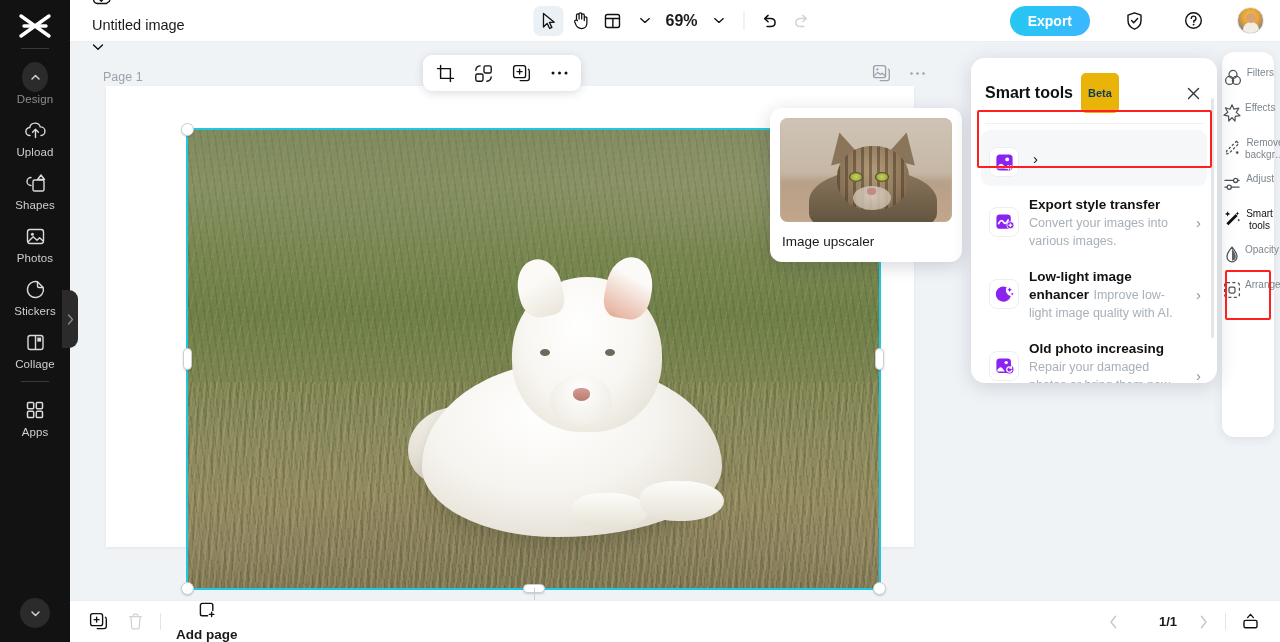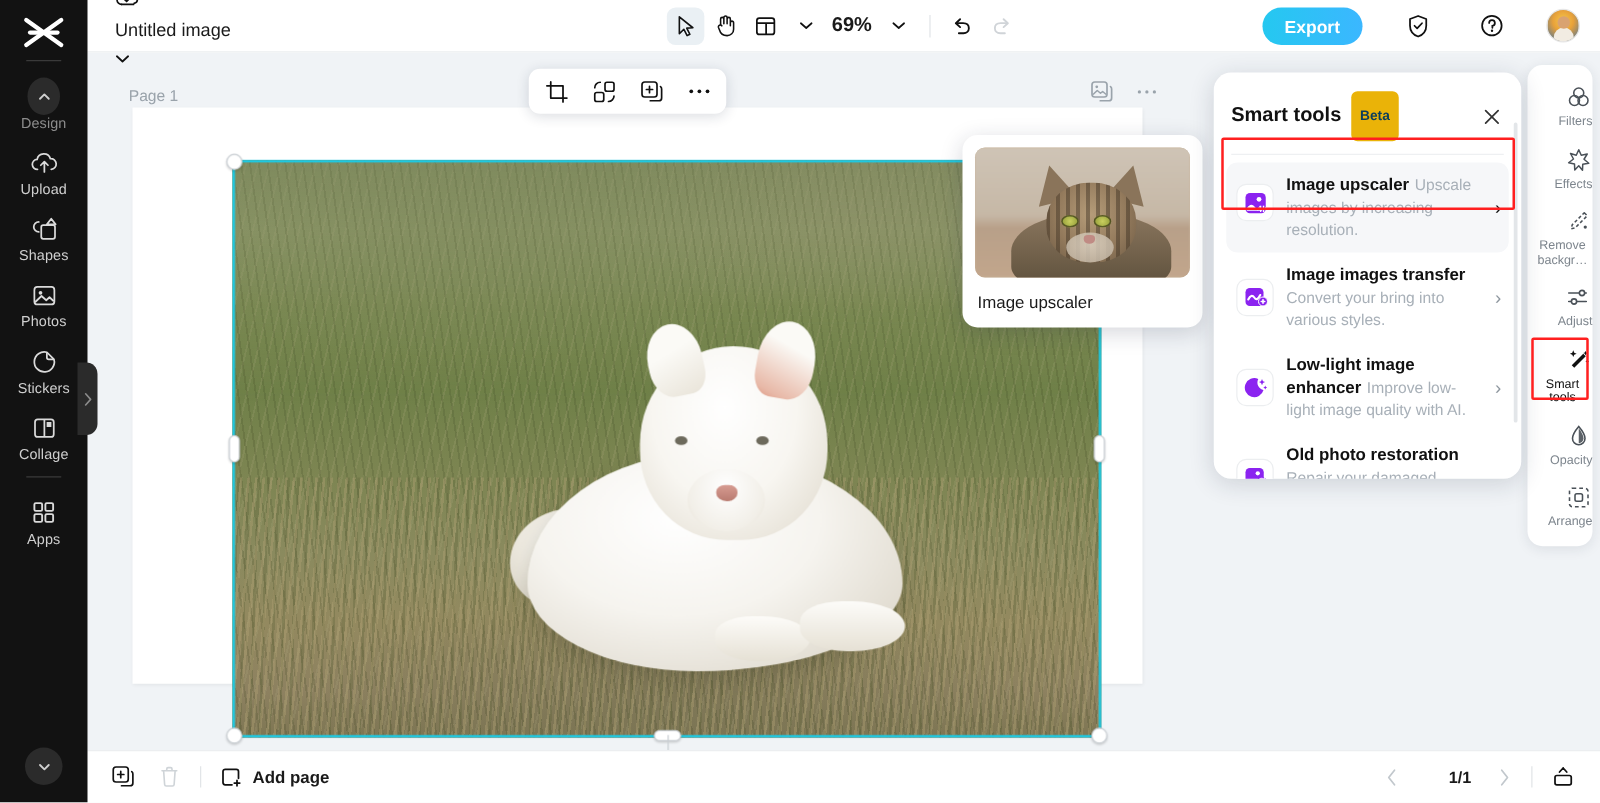--- a/index.html
+++ b/index.html
@@ -333,42 +333,42 @@
   .right-rail {
     position: absolute; right: 6px; top: 52px;
     width: 52px; height: 385px;
     background: #fff; border-radius: 12px;
     box-shadow: 0 2px 10px rgba(25,35,60,.10);
     z-index: 32;
     display:flex; flex-direction: column; align-items:center; padding-top: 8px;
   }
   .rr-item {
     width: 52px; padding: 7px 0 6px;
-    display:flex; flex-direction:column; align-items:flex-end; gap: 3px;
+    display:flex; flex-direction:row; align-items:flex-start; gap: 3px;
     cursor:pointer; position: relative;
   }
   .rr-item .ic { width: 22px; height: 22px; display:flex; align-items:center; justify-content:center; }
   .rr-item .lb { font-size: 10px; color: #7d858d; text-align:center; line-height: 11.5px; max-width: 48px; }
   .rr-hilite {
     position: absolute; right: 9px; top: 270px;
     width: 46px; height: 50px;
     border: 2px solid #ff1f1f; border-radius: 2px; z-index: 36; pointer-events:none;
   }
 
   
   .bottombar {
     position: absolute; left: 70px; bottom: 0;
     width: 1210px; height: 42px;
     background: #fff; border-top: 1px solid #eceef0;
     display:flex; align-items:center; z-index: 30;
   }
   .bb-left { display:flex; align-items:center; gap: 13px; margin-left: 16px; }
   .bb-btn { width: 24px; height: 24px; display:flex; align-items:center; justify-content:center; cursor:pointer; }
   .bb-divider { width: 1px; height: 17px; background: #e2e5e8; }
-  .add-page { display:flex; align-items:center; gap: 8px; cursor:pointer; margin-left: 2px; }
+  .add-page { display:flex; align-items:center; gap: 8px; cursor:pointer; margin-left: 2px; flex-direction: column; }
   .add-page .txt { font-size: 13.5px; color: #1a1a1a; font-weight: 700; }
   .bb-right { margin-left:auto; display:flex; align-items:center; gap: 12px; margin-right: 18px; }
   .pg-ind { font-size: 13px; color: #1a1a1a; font-weight: 700; min-width: 26px; text-align:center;margin-left:20px; }
   .arrow-btn { width: 20px; height: 20px; display:flex; align-items:center; justify-content:center; color:#c2c8cd; cursor:pointer; }
 
   svg { display:block; }
 </style>
 </head>
 <body>
 
@@ -677,39 +677,35 @@
 
       <div class="sp-item selected first">
         <span class="tile">
           <svg width="21" height="21" viewBox="0 0 21 21">
             <rect x="2.4" y="2.4" width="16.2" height="16.2" rx="3.6" fill="#8b23f0"></rect>
             <circle cx="13.2" cy="7.4" r="1.9" fill="#fff"></circle>
             <path d="M3.4 14.8 Q6.6 9.6 9.8 13.4 L12.4 16.6 L3.4 16.6 Z" fill="#fff"></path>
             <text x="11.6" y="17.6" font-family="Liberation Sans, sans-serif" font-size="7.4" font-weight="700" fill="#fff">4K</text>
           </svg>
         </span>
-        <span class="sp-txt">
-          <span class="sp-name">Image upscaler</span>
-          <span class="sp-desc">Upscale images by increasing resolution.</span>
-        </span>
         <span class="sp-arrow">›</span>
       </div>
 
       <div class="sp-item">
         <span class="tile">
           <svg width="21" height="21" viewBox="0 0 21 21">
             <rect x="2.4" y="2.4" width="14.4" height="14.4" rx="3.4" fill="#8b23f0"></rect>
             <path d="M4.6 11.6 Q7 6.6 9.6 10.2 Q11.6 13.2 14.2 8" stroke="#fff" stroke-width="1.7" fill="none" stroke-linecap="round"></path>
             <circle cx="16.4" cy="13.2" r="3.6" fill="#8b23f0" stroke="#fff" stroke-width=".8"></circle>
             <path d="M15 13.2h2.8M16.4 11.8v2.8" stroke="#fff" stroke-width="1.3" stroke-linecap="round"></path>
           </svg>
         </span>
         <span class="sp-txt">
-          <span class="sp-name">Image images transfer</span>
-          <span class="sp-desc">Convert your bring into various styles.</span>
+          <span class="sp-name">Export style transfer</span>
+          <span class="sp-desc">Convert your images into various images.</span>
         </span>
         <span class="sp-arrow grey">›</span>
       </div>
 
       <div class="sp-item">
         <span class="tile">
           <svg width="21" height="21" viewBox="0 0 21 21">
             <path d="M12.6 3.2A7.6 7.6 0 1 0 16.8 12 6.1 6.1 0 0 1 12.6 3.2z" fill="#8b23f0"></path>
             <path d="M15.6 3.2 l.75 1.7 1.7.75-1.7.75-.75 1.7-.75-1.7-1.7-.75 1.7-.75z" fill="#8b23f0"></path>
             <path d="M18.2 8.4 l.5 1.1 1.1.5-1.1.5-.5 1.1-.5-1.1-1.1-.5 1.1-.5z" fill="#8b23f0"></path>
@@ -727,21 +723,21 @@
           <svg width="21" height="21" viewBox="0 0 21 21">
             <rect x="2.4" y="2.4" width="14.6" height="14.6" rx="3.4" fill="#8b23f0"></rect>
             <circle cx="12.2" cy="6.6" r="1.7" fill="#fff"></circle>
             <path d="M3.4 13.8 Q6 9.4 8.6 12.6 L11 15.4 L3.4 15.4 Z" fill="#fff"></path>
             <circle cx="15.4" cy="13.4" r="4.1" fill="#8b23f0"></circle>
             <path d="M17.3 11.8a2.6 2.6 0 1 0 .5 2.5" stroke="#fff" stroke-width="1.3" fill="none" stroke-linecap="round"></path>
             <path d="M17.6 10.4v1.8h-1.8" stroke="#fff" stroke-width="1.2" fill="none" stroke-linecap="round" stroke-linejoin="round"></path>
           </svg>
         </span>
         <span class="sp-txt">
-          <span class="sp-name">Old photo restoration</span>
+          <span class="sp-name">Old photo increasing</span>
           <span class="sp-desc">Repair your damaged photos or bring them new life with…</span>
         </span>
         <span class="sp-arrow grey">›</span>
       </div>
     </div>
     <div class="sp-scroll"></div>
   </div>
   <div class="hilite-box"></div>
 
   <div class="right-rail">

